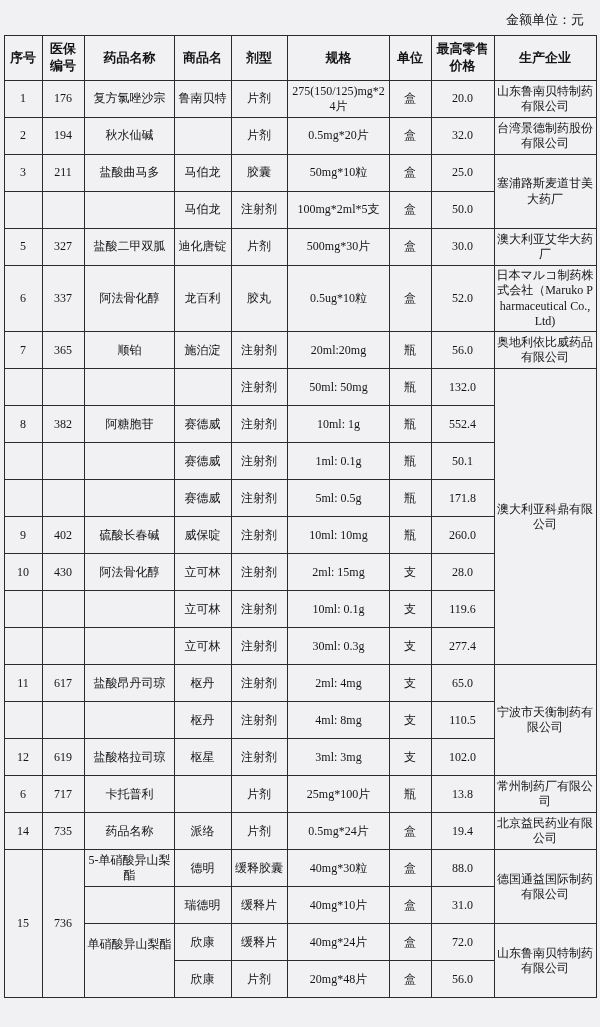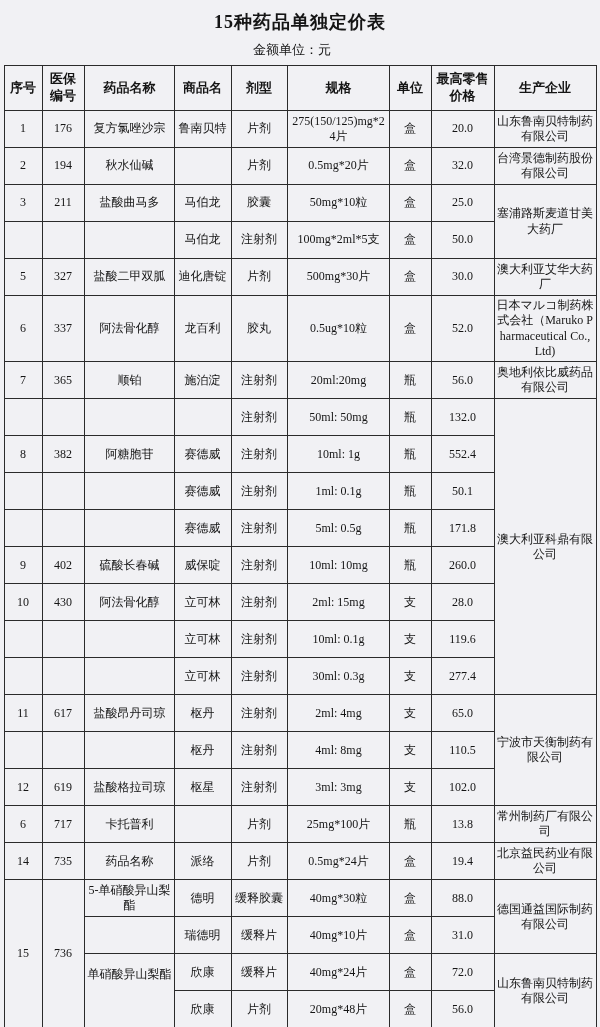--- a/index.html
+++ b/index.html
@@ -12,21 +12,21 @@
   }
   .page{padding:6px 0 10px 0;}
   .title{
     text-align:center;
     font-size:18px;
     font-weight:bold;
     letter-spacing:1px;
     padding:4px 0 2px 0;
   }
   .note{
-    text-align:center;
+    text-align:right;
     font-size:13px;
     padding:5px 16px 4px 0;
   }
   table{
     border-collapse:collapse;
     table-layout:fixed;
     width:592px;
     margin:2px auto;
     background:#f1f1f4;
   }
@@ -40,21 +40,20 @@
   }
   th{font-size:13px;font-weight:bold;height:40px;}
   td{font-size:12px;height:32px;}
   .col-drug,.col-spec{text-align:center;padding-left:3px;}
   .va-top{vertical-align:top;padding-top:13px;}
 </style>
 </head>
 <body>
 
 <div class="page">
-  <div class="title">15种药品单独定价表</div>
   <div class="note">金额单位：元</div>
   <table>
     <colgroup>
       <col style="width:38px">
         <col style="width:42px">
         <col style="width:90px">
       <col style="width:57px">
         <col style="width:56px">
         <col style="width:102px">
       <col style="width:42px">

